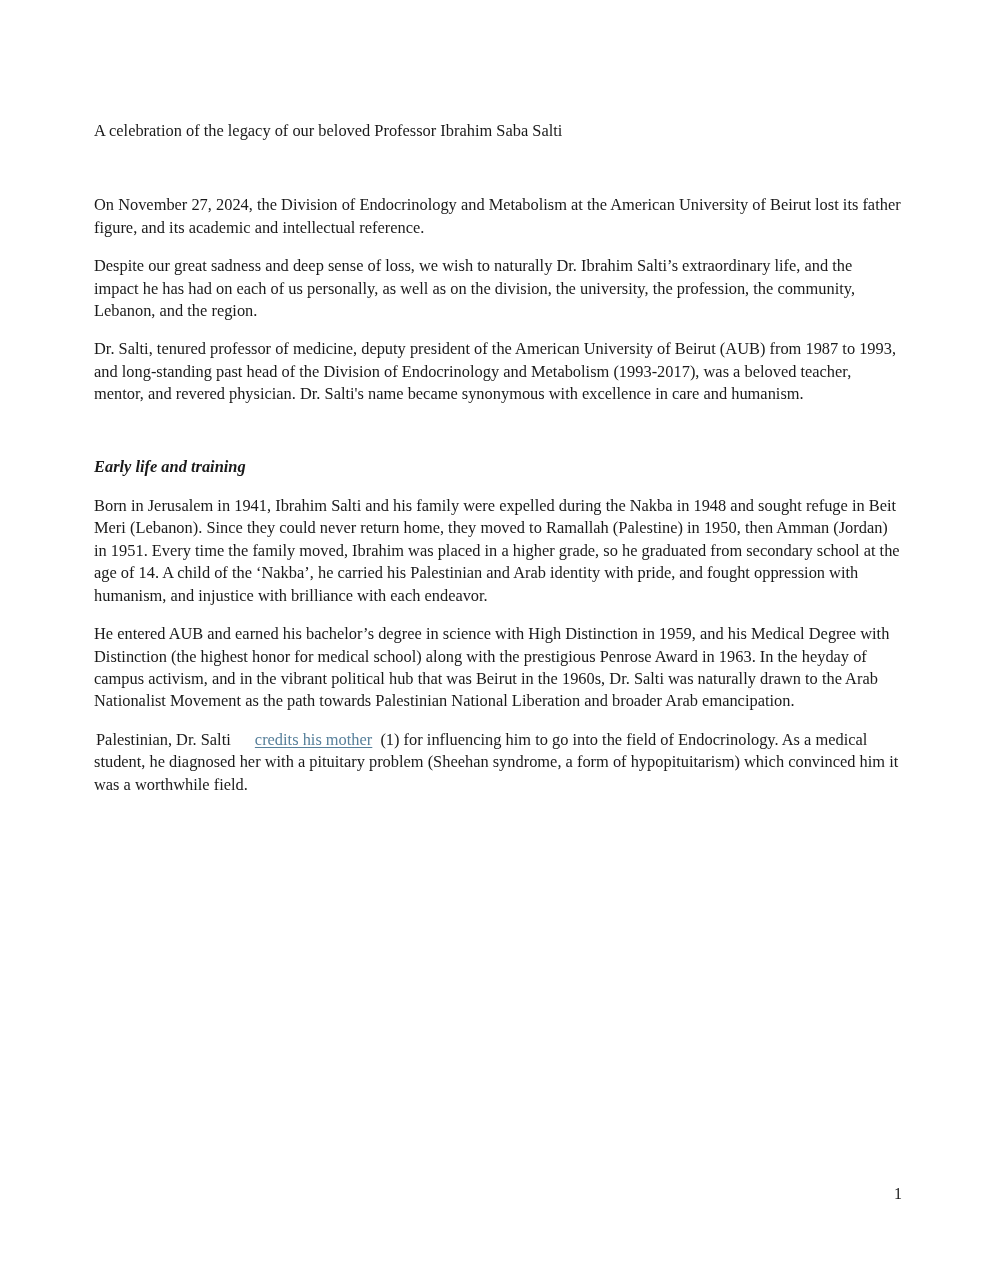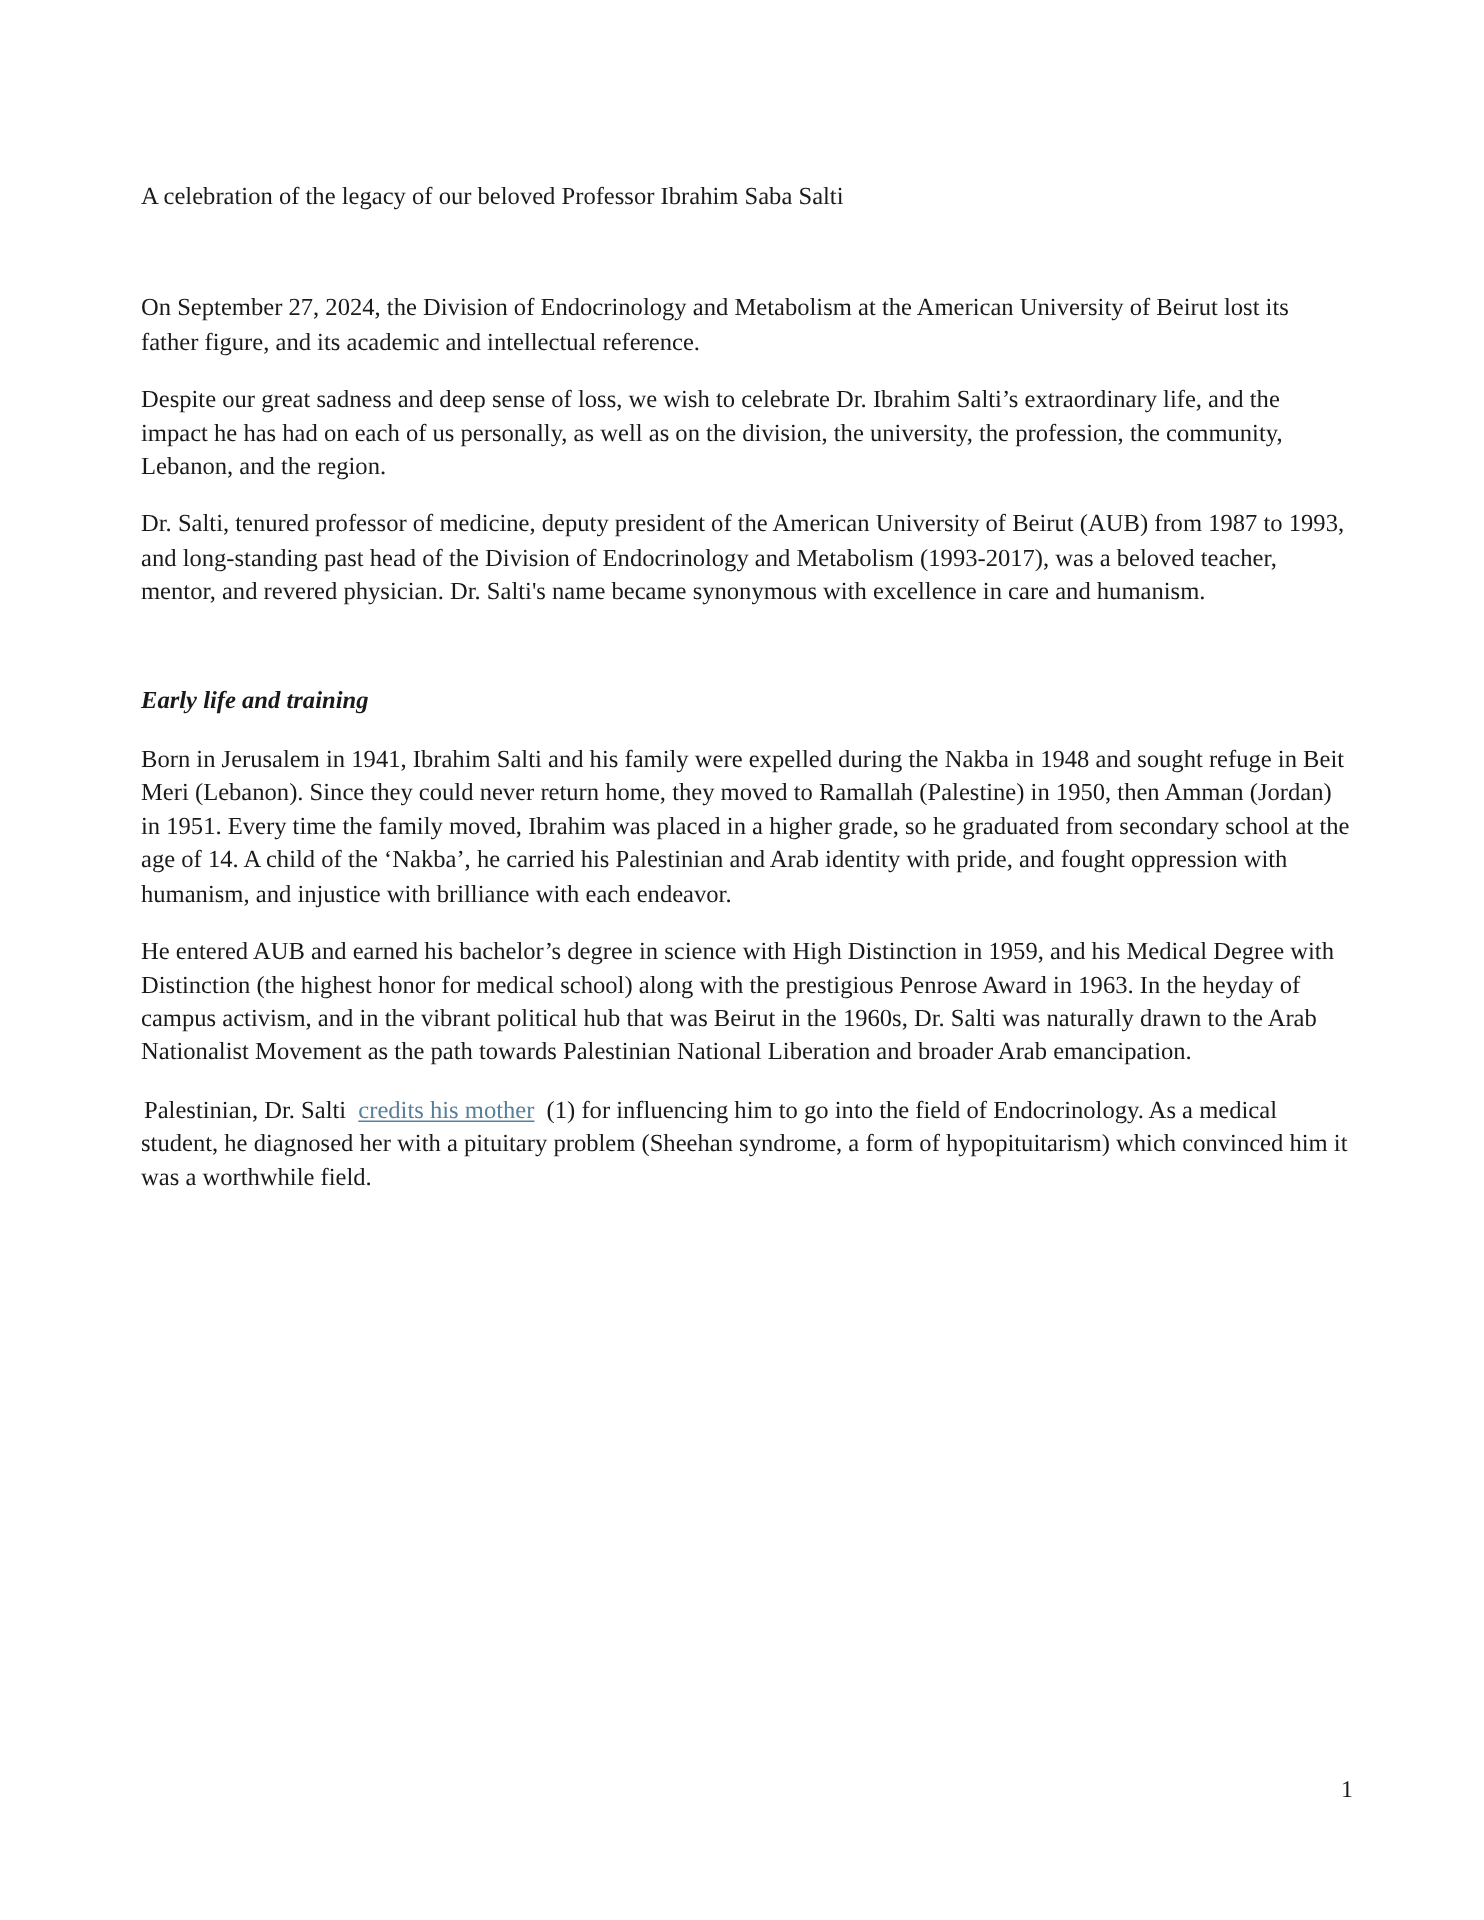--- a/index.html
+++ b/index.html
@@ -42,41 +42,42 @@
       line-height: 22.4px;
       font-weight: bold;
       font-style: italic;
       margin: 46px 0 13px 0;
     }
     a.doc-link {
       color: var(--link-color, #567f9a);
       text-decoration: underline;
       text-underline-offset: 2px;
       cursor: pointer;
+      margin-left: 16px;
     }
     .page-number {
       position: absolute;
       left: 890px;
       top: 1179px;
       font-size: 16px;
       line-height: 22px;
       color: var(--text-color, #1a1a1a);
     }
   </style>
 </head>
 <body>
 
 <div class="page">
   <div class="content">
 
     <h1 class="doc-title">A celebration of the legacy of our beloved Professor Ibrahim Saba Salti</h1>
 
-    <p class="body-para">On September 27, 2024, the Division of Endocrinology and Metabolism at the American University of Beirut lost its father figure, and its academic and intellectual reference.</p>
+    <p class="body-para">On November 27, 2024, the Division of Endocrinology and Metabolism at the American University of Beirut lost its father figure, and its academic and intellectual reference.</p>
 
-    <p class="body-para">Despite our great sadness and deep sense of loss, we wish to celebrate Dr. Ibrahim Salti’s extraordinary life, and the impact he has had on each of us personally, as well as on the division, the university, the profession, the community, Lebanon, and the region.</p>
+    <p class="body-para">Despite our great sadness and deep sense of loss, we wish to naturally Dr. Ibrahim Salti’s extraordinary life, and the impact he has had on each of us personally, as well as on the division, the university, the profession, the community, Lebanon, and the region.</p>
 
     <p class="body-para">Dr. Salti, tenured professor of medicine, deputy president of the American University of Beirut (AUB) from 1987 to 1993, and long-standing past head of the Division of Endocrinology and Metabolism (1993-2017), was a beloved teacher, mentor, and revered physician. Dr. Salti's name became synonymous with excellence in care and humanism.</p>
 
     <h2 class="section-heading">Early life and training</h2>
 
     <p class="body-para">Born in Jerusalem in 1941, Ibrahim Salti and his family were expelled during the Nakba in 1948 and sought refuge in Beit Meri (Lebanon). Since they could never return home, they moved to Ramallah (Palestine) in 1950, then Amman (Jordan) in 1951. Every time the family moved, Ibrahim was placed in a higher grade, so he graduated from secondary school at the age of 14. A child of the ‘Nakba’, he carried his Palestinian and Arab identity with pride, and fought oppression with humanism, and injustice with brilliance with each endeavor.</p>
 
     <p class="body-para">He entered AUB and earned his bachelor’s degree in science with High Distinction in 1959, and his Medical Degree with Distinction (the highest honor for medical school) along with the prestigious Penrose Award in 1963. In the heyday of campus activism, and in the vibrant political hub that was Beirut in the 1960s, Dr. Salti was naturally drawn to the Arab Nationalist Movement as the path towards Palestinian National Liberation and broader Arab emancipation.</p>
 
     <p class="body-para"><span>Palestinian, Dr. Salti </span><a class="doc-link">credits his mother</a><span> (1) for influencing him to go into the field of Endocrinology. As a medical student, he diagnosed her with a pituitary problem (Sheehan syndrome, a form of hypopituitarism) which convinced him it was a worthwhile field.</span></p>

